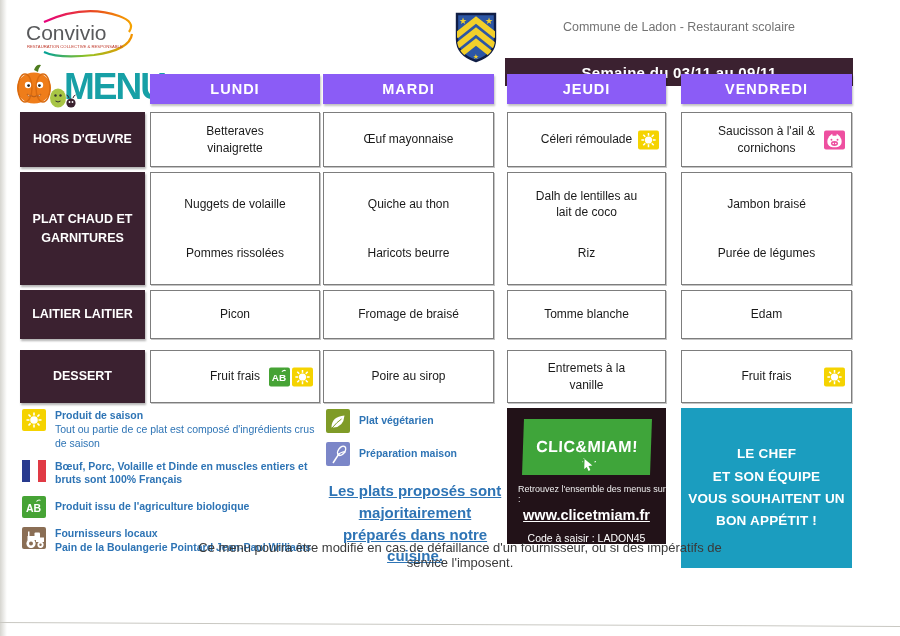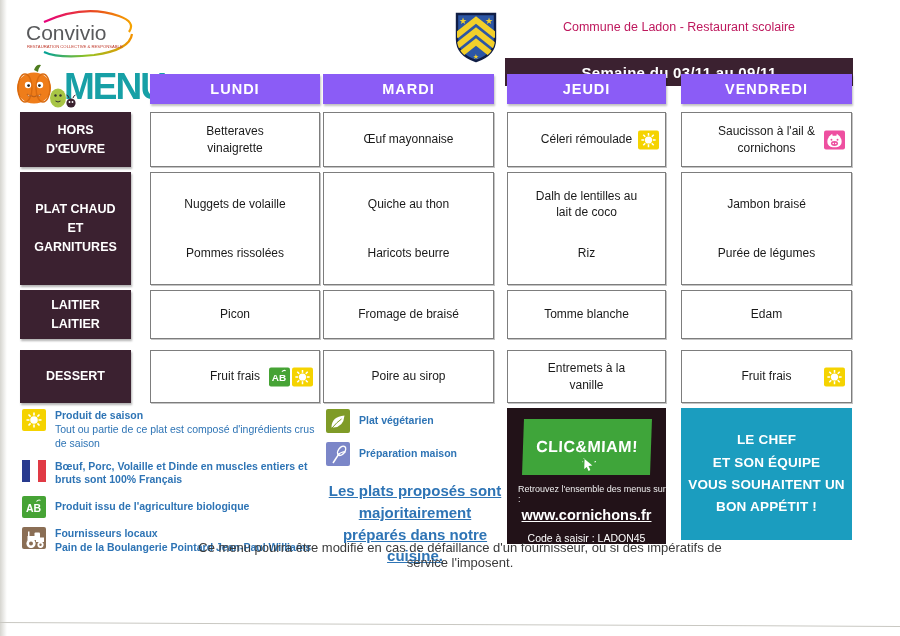--- a/index.html
+++ b/index.html
@@ -7,32 +7,32 @@
   .page { position:relative; width:900px; height:636px; background:#fff; overflow:hidden;
           font-family:"Liberation Sans", sans-serif; }
   .scan-left { position:absolute; left:0; top:0; width:7px; height:100%;
                background:linear-gradient(90deg,#d6d5d0,#ffffff); }
   .scan-bottom { position:absolute; left:0; top:624px; width:100%; height:1px;
                  background:#c9c8c2; transform:rotate(0.25deg); }
 
   
   .convivio { position:absolute; left:14px; top:8px; }
   .commune { position:absolute; left:505px; top:20px; width:348px; text-align:center;
-             font-size:12.5px; color:#be185d; }
+             font-size:12.5px; color:#737373; }
   .week-banner { position:absolute; left:505px; top:58px; width:348px; height:28px;
                  background:#3b2130; color:#fff; font-weight:bold; font-size:15px;
                  display:flex; align-items:center; justify-content:center; letter-spacing:.3px; }
   .arms { position:absolute; left:454px; top:11px; }
   .menu-wrap { position:absolute; left:14px; top:62px; height:48px; display:flex; align-items:center; }
   .menu-fruits { margin-right:-12px; position:relative; z-index:2; }
   .menu-title { font-size:37px; font-weight:bold; color:#17a0a6; letter-spacing:-2px; line-height:1; }
 
   
   .abs { position:absolute; }
-  .col-label{ left:20px;  width:111px; }
+  .col-label{ left:20px;  width:125px; }
   .col-0{ left:150px; width:170px; }
   .col-1{ left:323px; width:171px; }
   .col-2{ left:507px; width:159px; }
   .col-3{ left:681px; width:171px; }
   .row-h{ top:74px;  height:30px; }
   .row-0{ top:112px; height:55px; }
   .row-1{ top:172px; height:113px; }
   .row-2{ top:290px; height:49px; }
   .row-3{ top:350px; height:53px; }
 
@@ -76,21 +76,21 @@
               padding-top:11px; }
   .clic-logo { width:128px; height:56px; background:#3fa53a; position:relative; display:flex;
                align-items:center; justify-content:center; color:#fff; font-size:16px;
                letter-spacing:.5px; font-weight:600; transform:skewX(-2deg); }
   .clic-cursor { position:absolute; left:60px; bottom:2px; }
   .clic-intro { color:#efefef; font-size:9px; margin-top:9px;margin-left:11px; }
   .clic-url { color:#fff; font-weight:bold; font-size:14.5px; text-decoration:underline;
               margin-top:3px; cursor:pointer; }
   .clic-code { color:#fff; font-size:10.5px; margin-top:9px; }
 
-  .chef-box { position:absolute; left:681px; top:408px; width:171px; height:132px;
+  .chef-box { position:absolute; left:681px; top:408px; width:171px; height:160px;
               background:#1b9dbf; color:#fff; font-weight:bold; font-size:13.5px;
               text-align:center; display:flex; flex-direction:column; justify-content:center;
               line-height:1.65; letter-spacing:.2px; }
 
   .footer-note { position:absolute; left:190px; top:540px; width:540px; text-align:center;
                  font-size:13px; color:#3a3a3a; }
 </style>
 </head>
 <body>
 
@@ -370,21 +370,21 @@
 
   <div class="clicmiam">
     <div class="clic-logo">
       <span>CLIC&amp;MIAM!</span>
       <svg class="clic-cursor" width="14" height="15" viewBox="0 0 14 15">
         <path d="M2 1 L10 7.5 L6.2 8 L8.2 12 L6.4 12.9 L4.5 8.9 L2 11 Z" fill="#fff"></path>
         <path d="M0.5 4 L-1 3 M1.5 0.5 L1 -1 M12 4 L13.5 3.5" stroke="#fff" stroke-width="1"></path>
       </svg>
     </div>
     <div class="clic-intro">Retrouvez l'ensemble des menus sur :</div>
-    <div class="clic-url">www.cornichons.fr</div>
+    <div class="clic-url">www.clicetmiam.fr</div>
     <div class="clic-code">Code à saisir : LADON45</div>
   </div>
 
   <div class="chef-box">
     <div>LE CHEF</div>
     <div>ET SON ÉQUIPE</div>
     <div>VOUS SOUHAITENT UN</div>
     <div>BON APPÉTIT !</div>
   </div>
 

